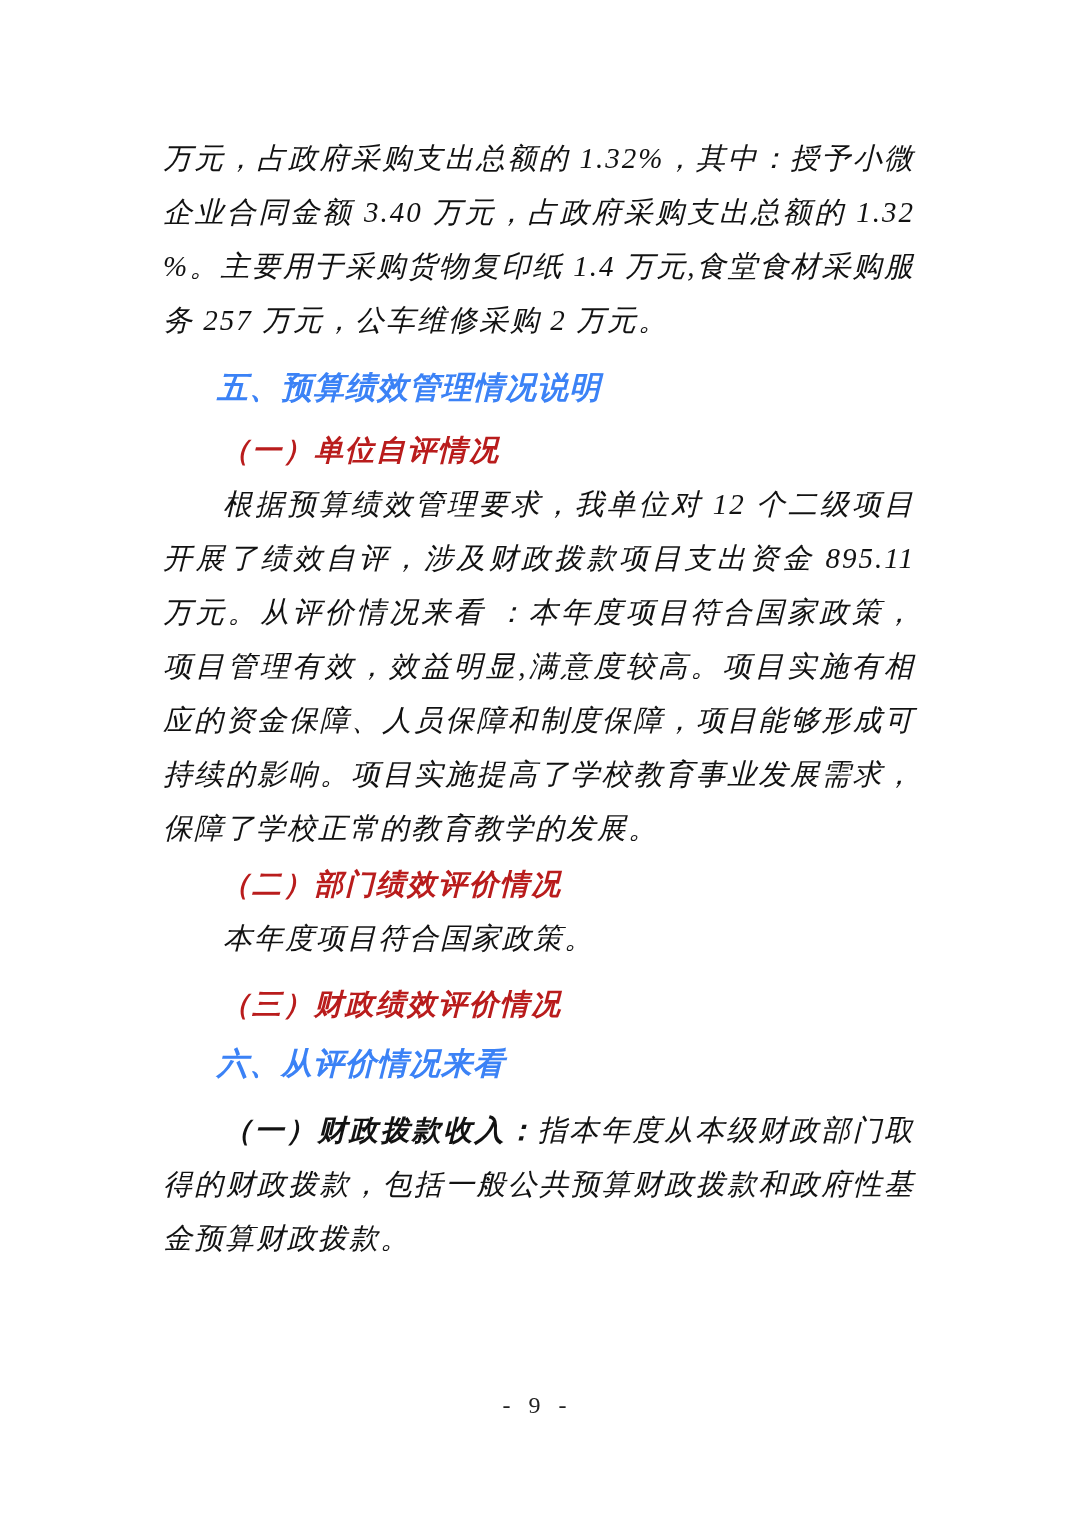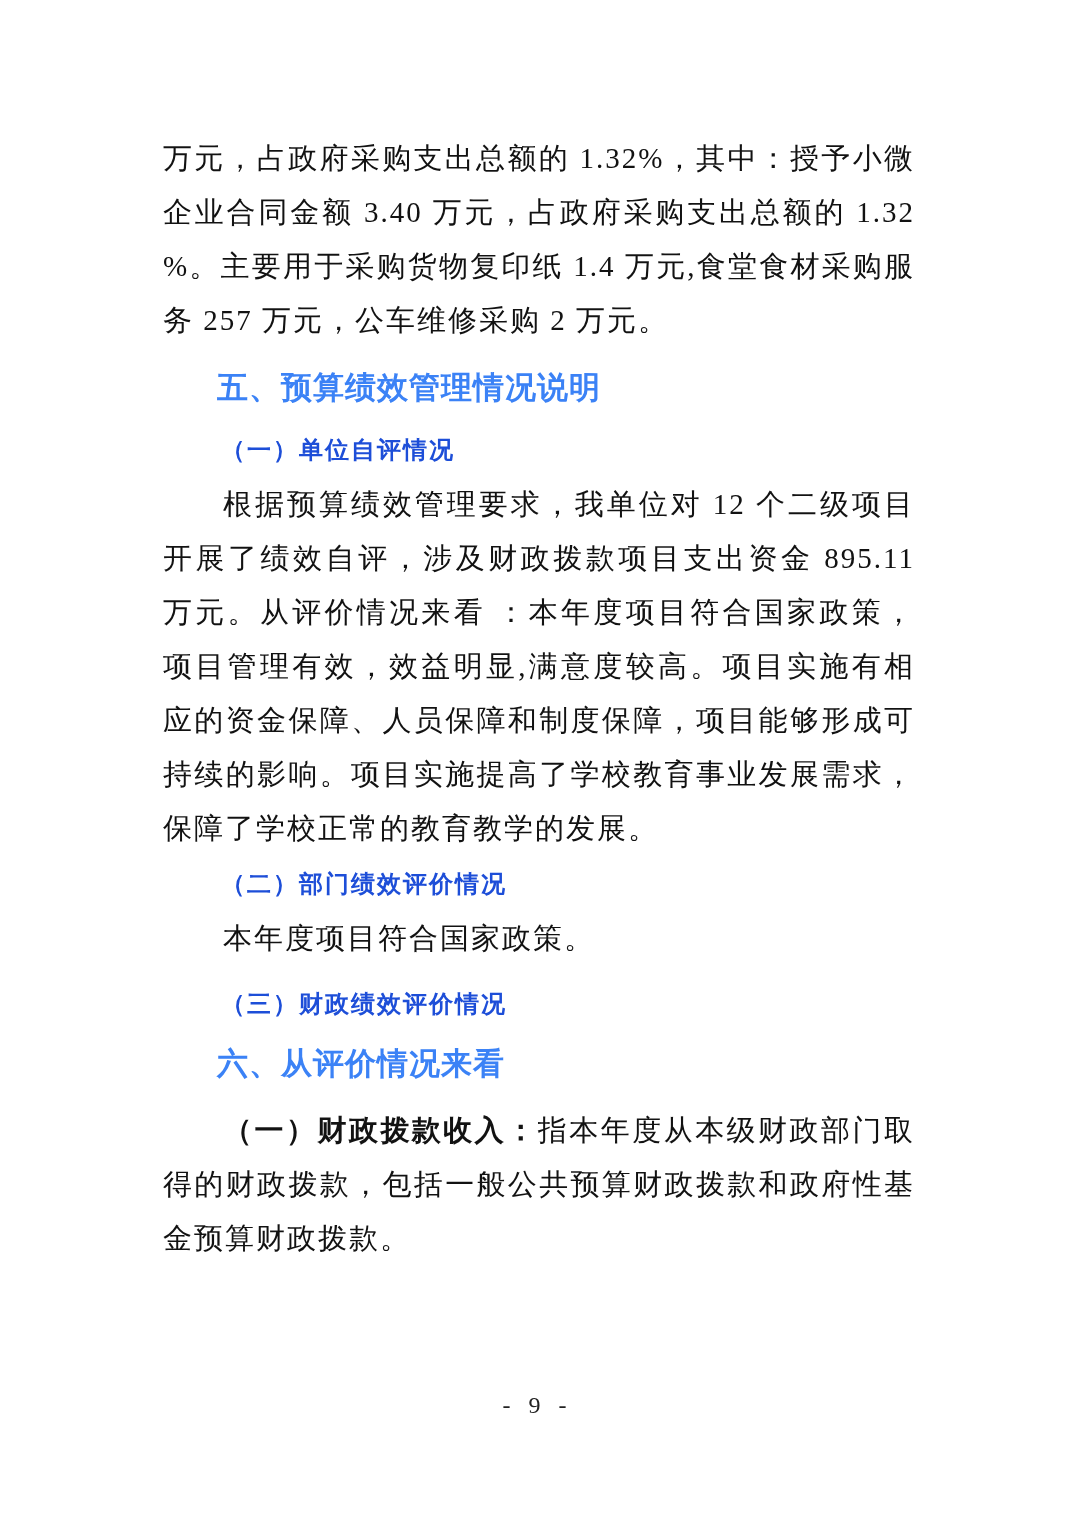--- a/index.html
+++ b/index.html
@@ -14,20 +14,21 @@
     background: #ffffff;
     overflow: hidden;
     font-family: "Liberation Serif", "DejaVu Serif", serif;
     color: #121212;
   }
   .content {
     position: absolute;
     left: 163px;
     top: 131px;
     width: 752px;
+    font-style: italic;
   }
   .body-par {
     margin: 0;
     font-size: 29px;
     line-height: 54px;
     letter-spacing: 2px;
     text-align: justify;
     font-family: "Liberation Serif", "DejaVu Serif", serif;
   }
   .indent {
@@ -38,27 +39,27 @@
     font-size: 31px;
     line-height: 54px;
     font-weight: 900;
     letter-spacing: 1px;
     text-indent: 54px;
     font-family: "Liberation Sans", "DejaVu Sans", sans-serif;
     color: #3b82f6;
   }
   .h-minor {
     margin: 0;
-    font-size: 24px;
+    font-size: 29px;
     line-height: 54px;
     font-weight: 700;
     letter-spacing: 2px;
     text-indent: 58px;
     font-family: "Liberation Serif", "DejaVu Serif", serif;
-    color: #1d4ed8;
+    color: #b91c1c;
   }
   .mt-sec5   { margin-top: 14px; }
   .mt-sub1   { margin-top: 8px; }
   .mt-sub2   { margin-top: 2px; }
   .mt-sub3   { margin-top: 12px; }
   .mt-sec6   { margin-top: 6px; }
   .mt-term1  { margin-top: 12px; }
   .lead-bold {
     font-weight: 700;
     margin-top: 25px;

